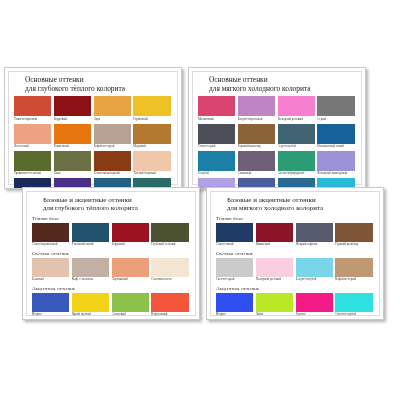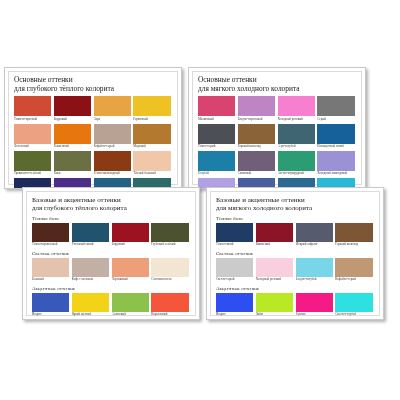--- a/index.html
+++ b/index.html
@@ -24,20 +24,21 @@
     left:3px;top:3px;right:3px;bottom:3px;
     border:1px solid #dcdcdc;
     box-sizing:border-box;
     padding:4px 4px 3px 5px;
   }
   .ptitle{
     color:#1b1b1b;
     line-height:1.18;
     margin-bottom:3px;
     white-space:nowrap;
+    margin-left:11px;
   }
   .ptitle div{display:block;}
 
   .grid{display:flex;flex-wrap:wrap;}
   .cellwrap{box-sizing:border-box;}
   .sw{
     width:100%;
     display:block;
     box-sizing:border-box;
   }

